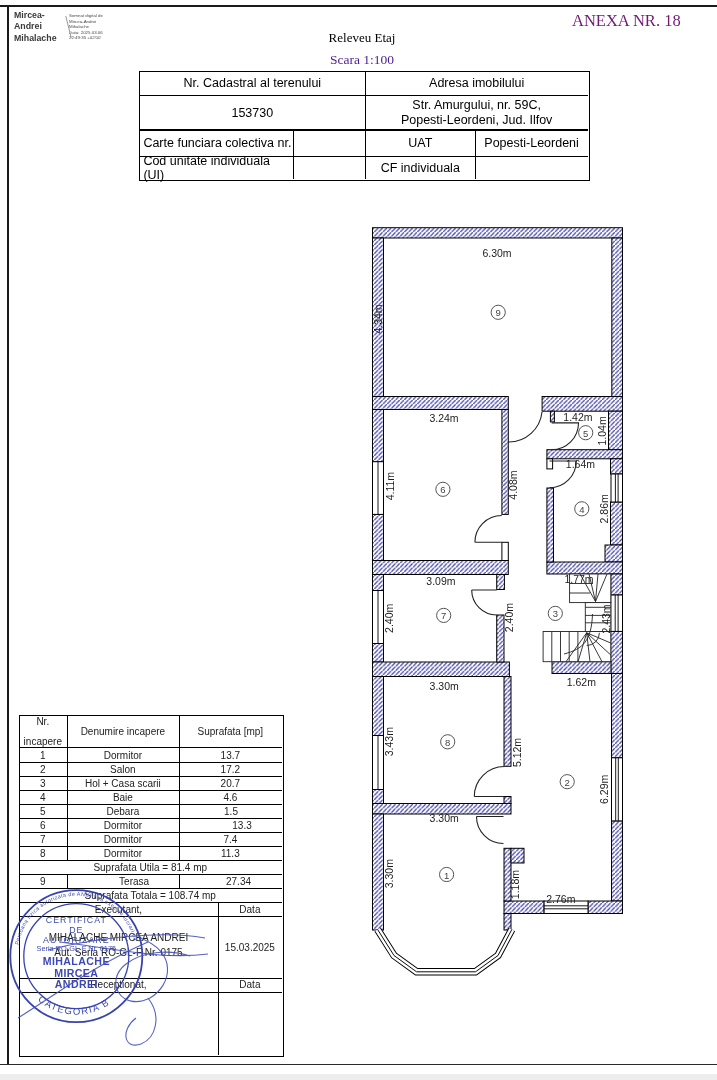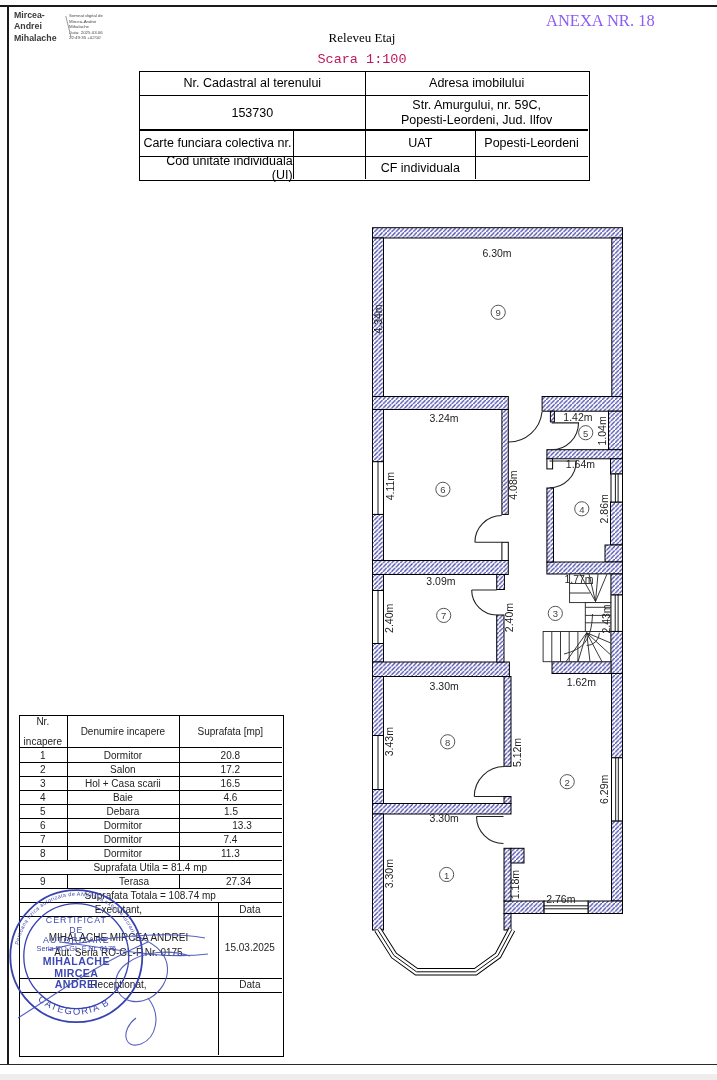--- a/index.html
+++ b/index.html
@@ -1,38 +1,38 @@
 <!DOCTYPE html>
 <html><head><meta charset="utf-8">
 <style>
 html,body{margin:0;padding:0;width:717px;height:1080px;background:#fff;overflow:hidden}
 body{position:relative;font-family:"Liberation Sans",sans-serif}
 .sc,.sl{position:absolute;font-family:Liberation Sans, sans-serif;font-size:12.5px;color:#000;display:flex;align-items:center;justify-content:center;text-align:center}
-.sl{justify-content:flex-start;text-align:right}
+.sl{justify-content:flex-start;text-align:left}
 .bc{position:absolute;font-size:10px;color:#222;display:flex;align-items:center;justify-content:center;text-align:center}
 </style></head>
 <body>
 
 <div style="position:absolute;left:0;top:5.2px;width:717px;height:1.8px;background:#1a1a1a"></div>
 
 <div style="position:absolute;left:7px;top:5.2px;width:1.6px;height:1060px;background:#1a1a1a"></div>
 
 <div style="position:absolute;left:0;top:1063.6px;width:717px;height:1.9px;background:#2a2a2a"></div>
 
 <div style="position:absolute;left:0;top:1074px;width:717px;height:6px;background:#ededed"></div>
 
 <div style="position:absolute;left:14px;top:9.5px;width:54px;font-size:8.8px;font-weight:bold;color:#3a3a3a;line-height:11.8px">Mircea-<br>Andrei<br>Mihalache</div>
 <div style="position:absolute;left:69px;top:13px;width:60px;font-size:4.4px;color:#4a4a4a;line-height:5.5px">Semnat digital de<br>Mircea-Andrei<br>Mihalache<br>Data: 2025.03.06<br>22:49:35 +02'00'</div>
 <div style="position:absolute;left:61px;top:16px;width:7px;height:22px;border-right:0.8px solid #999;transform:skewX(14deg)"></div>
 
-<div style="position:absolute;left:546px;top:11px;width:140px;font-family:'Liberation Serif',serif;font-size:16.5px;color:#8b5cf6">ANEXA NR. 18</div>
+<div style="position:absolute;left:572px;top:11px;width:140px;font-family:'Liberation Serif',serif;font-size:16.5px;color:#701a75">ANEXA NR. 18</div>
 
 <div style="position:absolute;left:262px;top:30px;width:200px;text-align:center;font-family:'Liberation Serif',serif;font-size:13px;color:#000">Releveu Etaj</div>
 
-<div style="position:absolute;left:262px;top:52px;width:200px;text-align:center;font-family:Liberation Mono, monospace;font-size:13.5px;color:#be185d">Scara 1:100</div>
+<div style="position:absolute;left:262px;top:52px;width:200px;text-align:center;font-family:Liberation Serif, serif;font-size:13.5px;color:#4c1d95">Scara 1:100</div>
 
 <div style="position:absolute;left:139.4px;top:71.3px;width:448.6px;height:107.50000000000001px;border:1.2px solid #000"></div>
 <div style="position:absolute;left:139.4px;top:95.2px;width:448.6px;height:0;border-top:1px solid #000"></div>
 <div style="position:absolute;left:139.4px;top:128.7px;width:448.6px;height:0;border-top:2.6px solid #000"></div>
 <div style="position:absolute;left:139.4px;top:156.3px;width:448.6px;height:0;border-top:1px solid #000"></div>
 <div style="position:absolute;left:365.3px;top:71.3px;width:0;height:107.50000000000001px;border-left:1px solid #000"></div>
 <div style="position:absolute;left:292.7px;top:130.0px;width:0;height:48.80000000000001px;border-left:1px solid #000"></div>
 <div style="position:absolute;left:475.2px;top:130.0px;width:0;height:48.80000000000001px;border-left:1px solid #000"></div>
 
 <div class="sc" style="left:139.4px;top:71.3px;width:225.9px;height:23.900000000000006px">Nr. Cadastral al terenului</div>
@@ -230,31 +230,31 @@
     </g>
 </svg>
 <div style="position:absolute;left:18.8px;top:714.6px;width:262.9px;height:340.4px;border:1.6px solid #000"></div>
 <div class="bc" style="left:18.8px;top:716px;width:48.0px;height:31px;line-height:20px">Nr.<br>incapere</div>
 <div class="bc" style="left:66.8px;top:716px;width:112.2px;height:31px">Denumire incapere</div>
 <div class="bc" style="left:179.0px;top:716px;width:102.69999999999999px;height:31px">Suprafata [mp]</div>
 <div style="position:absolute;left:18.8px;top:746.9px;width:262.9px;height:0;border-top:1.5px solid #000"></div>
 
 <div class="bc" style="left:18.8px;top:748.4px;width:48.0px;height:13.95px">1</div>
 <div class="bc" style="left:66.8px;top:748.4px;width:112.2px;height:13.95px">Dormitor</div>
-<div class="bc" style="left:179.0px;top:748.4px;width:102.69999999999999px;height:13.95px">20.8</div>
+<div class="bc" style="left:179.0px;top:748.4px;width:102.69999999999999px;height:13.95px">13.7</div>
 <div style="position:absolute;left:18.8px;top:762.4px;width:262.9px;height:0;border-top:1px solid #000"></div>
 
 <div class="bc" style="left:18.8px;top:762.4px;width:48.0px;height:13.95px">2</div>
 <div class="bc" style="left:66.8px;top:762.4px;width:112.2px;height:13.95px">Salon</div>
 <div class="bc" style="left:179.0px;top:762.4px;width:102.69999999999999px;height:13.95px">17.2</div>
 <div style="position:absolute;left:18.8px;top:776.3px;width:262.9px;height:0;border-top:1px solid #000"></div>
 
 <div class="bc" style="left:18.8px;top:776.3px;width:48.0px;height:13.95px">3</div>
 <div class="bc" style="left:66.8px;top:776.3px;width:112.2px;height:13.95px">Hol + Casa scarii</div>
-<div class="bc" style="left:179.0px;top:776.3px;width:102.69999999999999px;height:13.95px">16.5</div>
+<div class="bc" style="left:179.0px;top:776.3px;width:102.69999999999999px;height:13.95px">20.7</div>
 <div style="position:absolute;left:18.8px;top:790.3px;width:262.9px;height:0;border-top:1px solid #000"></div>
 
 <div class="bc" style="left:18.8px;top:790.3px;width:48.0px;height:13.95px">4</div>
 <div class="bc" style="left:66.8px;top:790.3px;width:112.2px;height:13.95px">Baie</div>
 <div class="bc" style="left:179.0px;top:790.3px;width:102.69999999999999px;height:13.95px">4.6</div>
 <div style="position:absolute;left:18.8px;top:804.2px;width:262.9px;height:0;border-top:1px solid #000"></div>
 
 <div class="bc" style="left:18.8px;top:804.2px;width:48.0px;height:13.95px">5</div>
 <div class="bc" style="left:66.8px;top:804.2px;width:112.2px;height:13.95px">Debara</div>
 <div class="bc" style="left:179.0px;top:804.2px;width:104px;height:13.95px">1.5</div>

